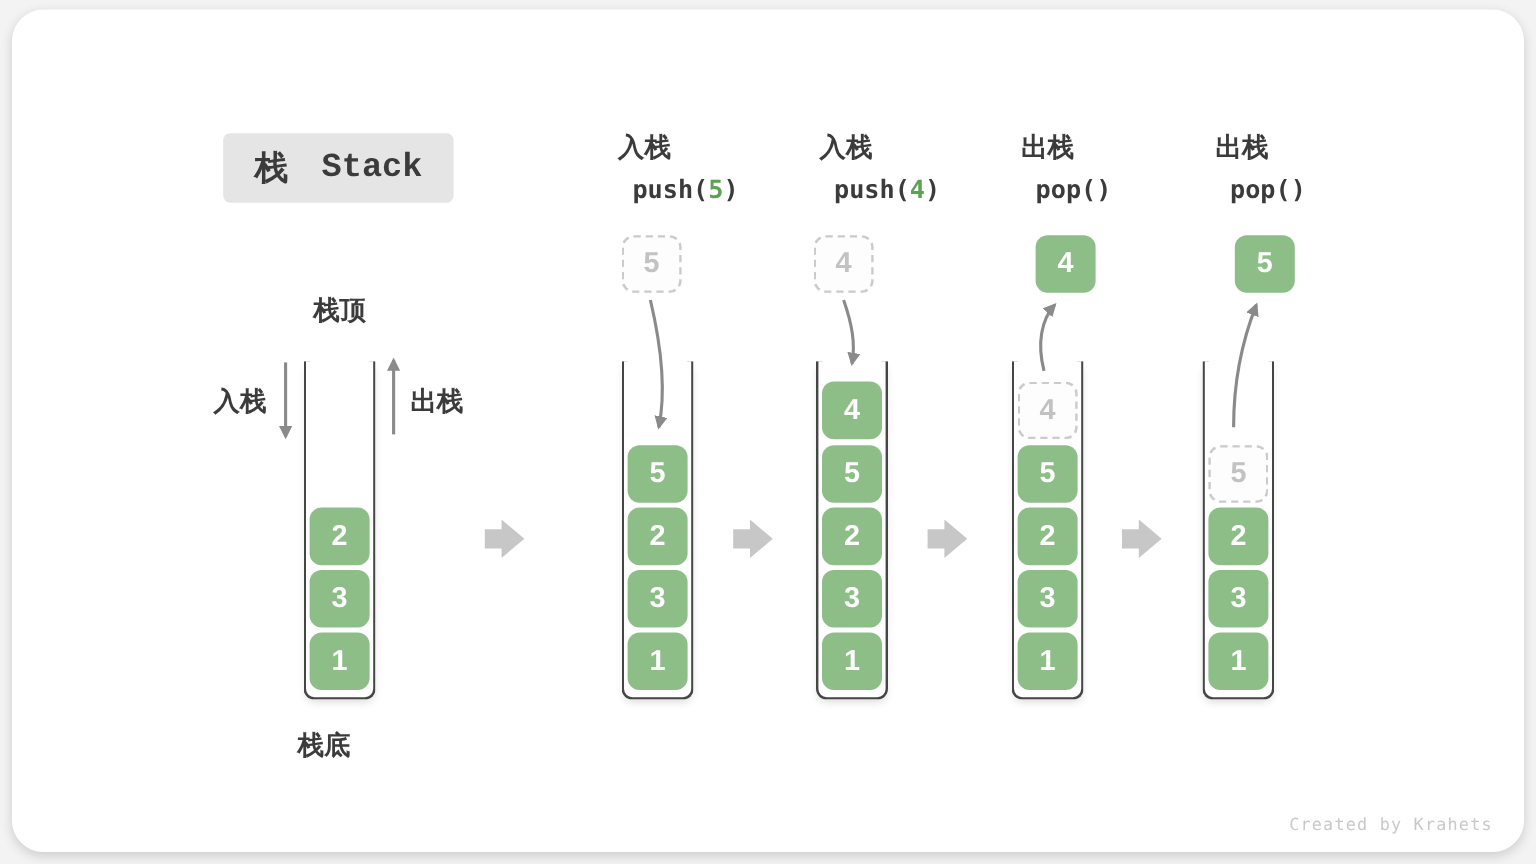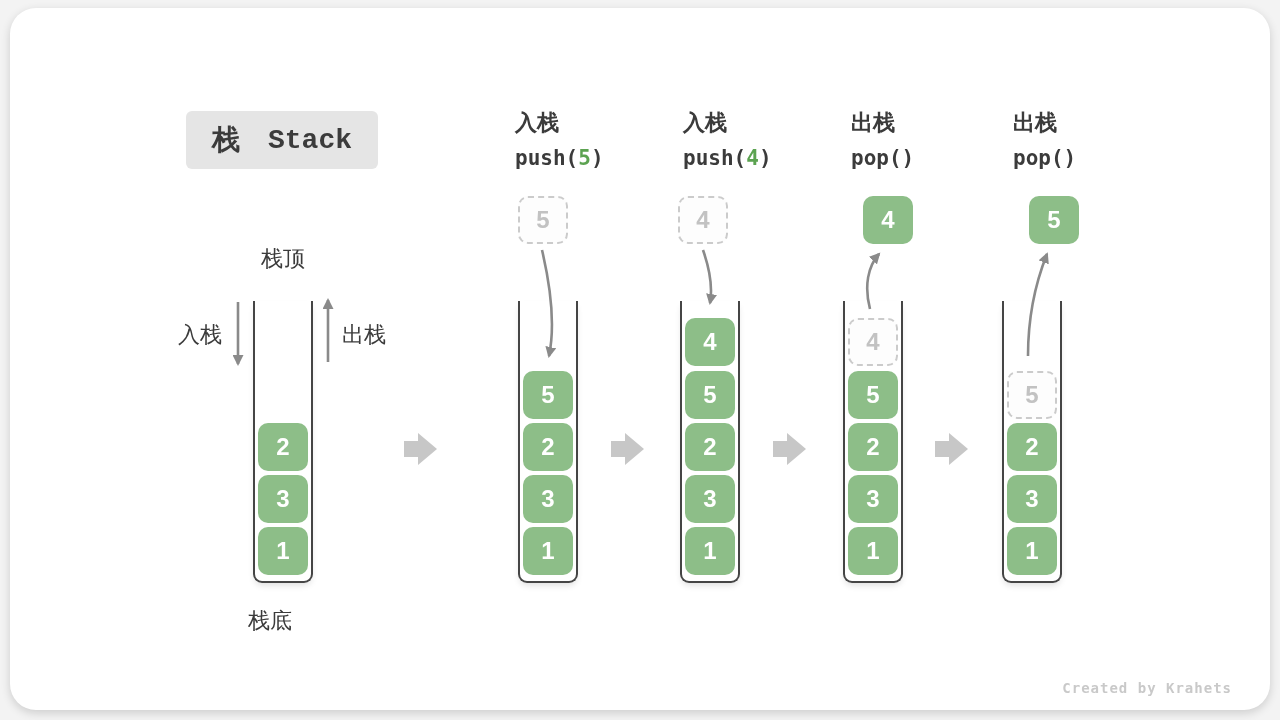--- a/index.html
+++ b/index.html
@@ -33,31 +33,31 @@
     position:absolute;left:186px;top:111px;width:192px;height:58px;
     background:var(--title-bg);border-radius:6px;
     display:flex;align-items:center;justify-content:center;
     color:var(--dark-text);font-size:28px;font-weight:bold;
   }
   .title-box .cn{font-family:"Liberation Sans",sans-serif;}
   .title-box .en{font-family:Liberation Mono, monospace;margin-left:28px;font-weight:600;}
 
   .cjk-label{
     position:absolute;color:var(--dark-text);
-    font-size:22px;font-weight:normal;white-space:nowrap;
+    font-size:22px;font-weight:bold;white-space:nowrap;
   }
   .centered{transform:translateX(-50%);}
 
   .col-header{position:absolute;top:108px;white-space:nowrap;}
   .col-header .op{
     display:block;color:var(--dark-text);font-size:22px;font-weight:bold;
   }
   .col-header .code{
     display:block;margin-top:8px;color:var(--dark-text);
-    font-family:"DejaVu Sans Mono",monospace;font-size:21px;font-weight:600;
+    font-family:"DejaVu Sans Mono",monospace;font-size:21px;font-weight:600;margin-left:12px;
   }
   .col-header .code .arg{color:var(--arg-green);font-weight:bold;}
 
   .cont{
     position:absolute;top:301px;width:60px;height:282px;
     border-left:2px solid var(--wall);
     border-right:2px solid var(--wall);
     border-bottom:2px solid var(--wall);
     border-radius:0 0 9px 9px;
     box-shadow:0 4px 7px -2px rgba(0,0,0,0.14);
@@ -74,23 +74,23 @@
     background:#FDFDFD;border:2px dashed var(--ghost-border);
     color:var(--ghost-text);
   }
   .bx-s1{left:258px}.bx-s2{left:523px}.bx-s3{left:685px}.bx-s4{left:848px}.bx-s5{left:1007px}
   .slot-a{top:318px}.slot-b{top:371px}.slot-c{top:423px}.slot-d{top:475px}.slot-e{top:527px}
 
   .float-box{top:196px;}
   .fl-s2{left:518px}.fl-s3{left:678px}.fl-s4{left:863px}.fl-s5{left:1029px}
 
   .watermark{
-    position:absolute;right:48px;bottom:24px;
+    position:absolute;right:36px;bottom:24px;
     font-family:"DejaVu Sans Mono",monospace;font-size:14px;
-    letter-spacing:1px;color:var(--watermark);font-weight:bold;
+    letter-spacing:1px;color:var(--watermark);
   }
 </style>
 </head>
 <body>
 
 <div class="canvas">
   <div class="card"></div>
 
   <div class="title-box">
     <span class="cn">栈</span>

